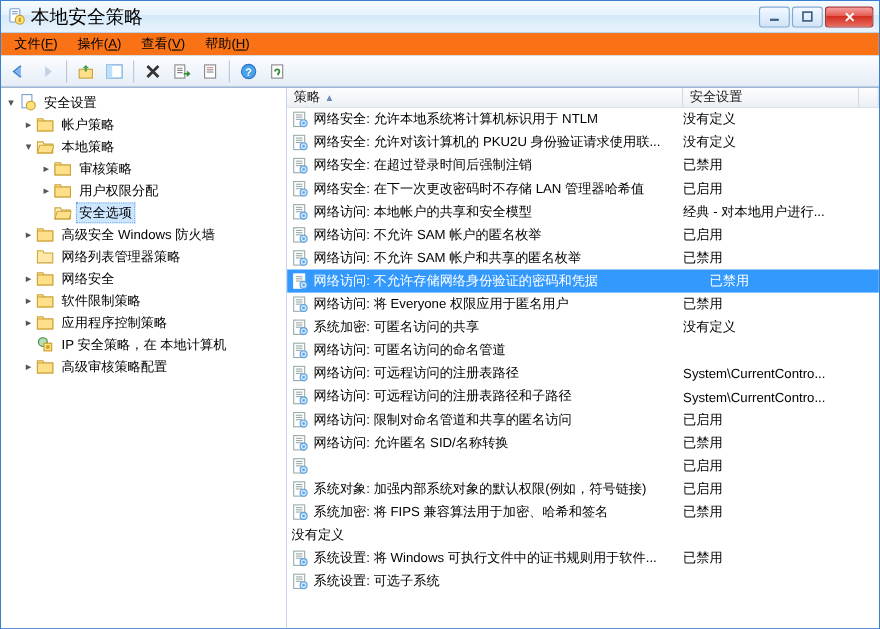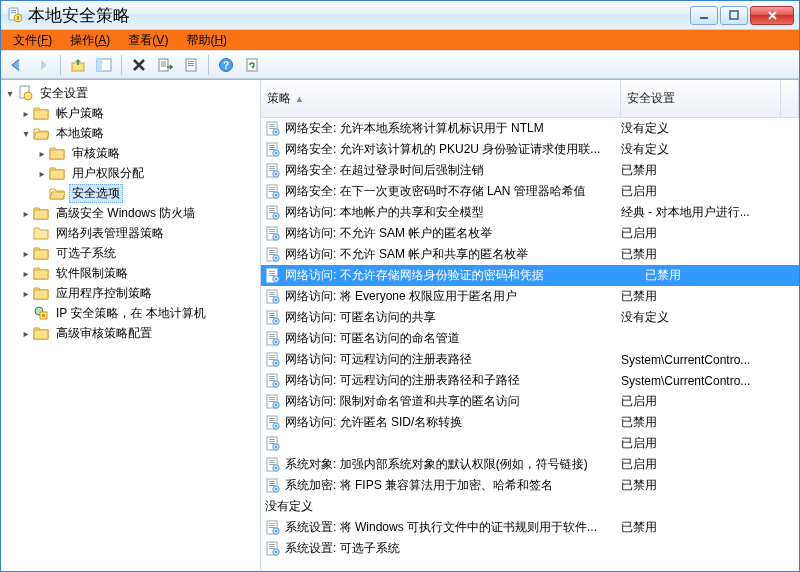--- a/index.html
+++ b/index.html
@@ -60,21 +60,21 @@
   }
   .tree-pane {
     width: 260px; border-right: 1px solid #c9d6e7;
     overflow: auto; padding: 3px 0;
     background: #fff;
   }
   .list-pane {
     flex: 1; display: flex; flex-direction: column; background: #fff; min-width:0;
   }
   .list-header {
-    display: flex; height: 38px;
+    display: flex; height: 18px;
     background: linear-gradient(to bottom,#fdfdfe,#ecf0f5);
     border-bottom: 1px solid #d4dce7;
   }
   .list-header .col {
     padding: 3px 6px; border-right: 1px solid #d4dce7; color: #1a1a1a;
     display:flex; align-items:center;
   }
   .list-header .col .sort { margin-left:4px; color:#6a8bb2; font-size:9px;}
   .col-policy { width: 360px; }
   .col-setting { flex: 1; }
@@ -291,21 +291,21 @@
                   <span class="label-wrap">网络列表管理器策略</span>
                 </div>
               </li>
               <li>
                 <div class="node">
                   <span class="expander">▸</span>
                   <svg class="node-icon" viewBox="0 0 16 16">
                     <path d="M1 3 h5 l1 2 h8 v9 h-14 z" fill="#ffe08a" stroke="#cda43a"></path>
                     <rect x="1" y="5" width="14" height="9" fill="#ffe08a" stroke="#cda43a"></rect>
                   </svg>
-                  <span class="label-wrap">可选子系统</span>
+                  <span class="label-wrap">网络安全</span>
                 </div>
               </li>
               <li>
                 <div class="node">
                   <span class="expander">▸</span>
                   <svg class="node-icon" viewBox="0 0 16 16">
                     <path d="M1 3 h5 l1 2 h8 v9 h-14 z" fill="#ffe08a" stroke="#cda43a"></path>
                     <rect x="1" y="5" width="14" height="9" fill="#ffe08a" stroke="#cda43a"></rect>
                   </svg>
                   <span class="label-wrap">软件限制策略</span>
@@ -488,21 +488,21 @@
           <div class="row">
             <div class="cell-p">
               <svg class="policy-icon" viewBox="0 0 16 16">
                 <rect class="paper" x="2" y="1" width="10" height="13" fill="#fff" stroke="#9aa"></rect>
                 <rect x="4" y="3" width="6" height="1" fill="#9aa"></rect>
                 <rect x="4" y="5" width="6" height="1" fill="#9aa"></rect>
                 <rect x="4" y="7" width="6" height="1" fill="#9aa"></rect>
                 <circle cx="11" cy="11" r="3.2" fill="#c7e3ff" stroke="#5a9fdc"></circle>
                 <rect x="10" y="10" width="2" height="2" fill="#5a9fdc"></rect>
               </svg>
-              <span>网络访问: 可匿名访问的共享</span>
+              <span>系统加密: 可匿名访问的共享</span>
             </div>
             <div class="cell-s">没有定义</div>
           </div>
           <div class="row">
             <div class="cell-p">
               <svg class="policy-icon" viewBox="0 0 16 16">
                 <rect class="paper" x="2" y="1" width="10" height="13" fill="#fff" stroke="#9aa"></rect>
                 <rect x="4" y="3" width="6" height="1" fill="#9aa"></rect>
                 <rect x="4" y="5" width="6" height="1" fill="#9aa"></rect>
                 <rect x="4" y="7" width="6" height="1" fill="#9aa"></rect>

